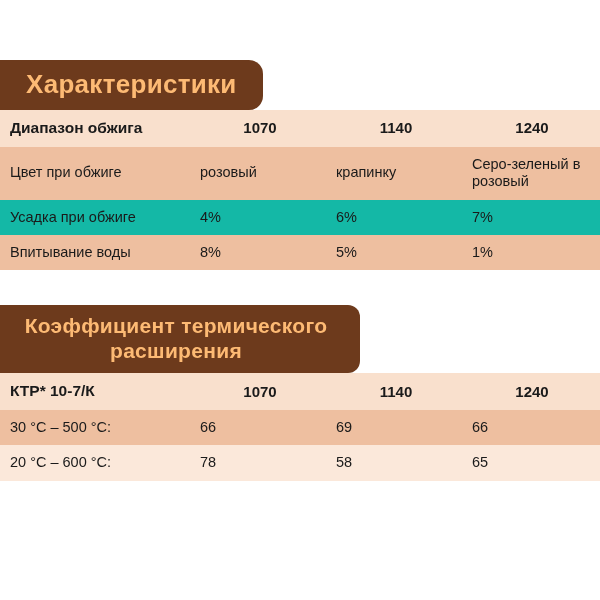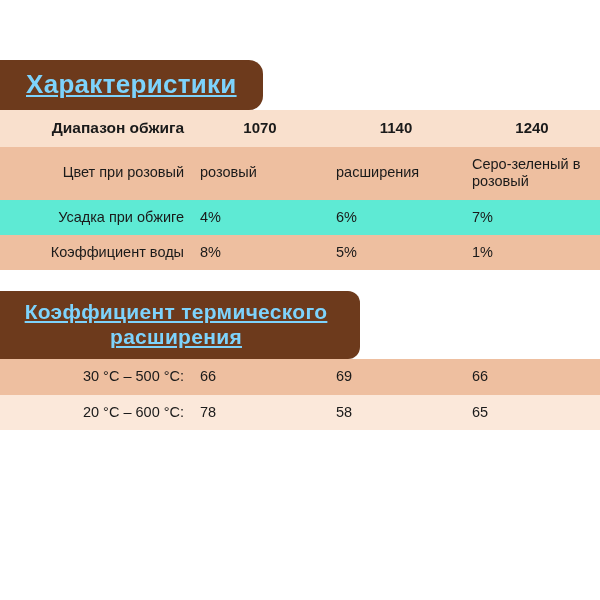--- a/index.html
+++ b/index.html
@@ -22,33 +22,32 @@
   }
 
   
   .section {
     position: absolute;
     left: 0;
     width: 600px;
   }
   .header-pill {
     background: #6d3a1c;
-    color: #7dd3fc;
+    color: #fdba74;
     display: inline-block;
     box-sizing: border-box;
     border-radius: 0 14px 14px 0;
     padding: 9px 26px 11px 26px;
     font-size: 26px;
     font-weight: bold;
     line-height: 1.16;
     letter-spacing: 0.3px;
     text-align: center;
     position: relative;
     z-index: 2;
-    text-decoration: underline;
   }
   .header-pill.small {
     font-size: 21px;
     padding: 8px 22px 10px 14px;
     line-height: 1.2;
     border-radius: 0 12px 12px 0;
     max-width: 360px;
   }
 
   
@@ -58,41 +57,41 @@
     table-layout: fixed;
   }
   table.data td, table.data th {
     padding: 9px 8px;
     font-size: 14.5px;
     color: #1a1a1a;
     vertical-align: middle;
     line-height: 1.2;
   }
   table.data td.label, table.data th.label {
-    text-align: right;
+    text-align: left;
     padding-left: 10px;
   }
   table.data tr.head th {
     font-weight: bold;
     font-size: 15px;
     background: #f9e0cd;
   }
   table.data tr.head th.label {
     font-size: 15.5px;
   }
-  table.data tr.band-a td { background: #5eead4; }
+  table.data tr.band-a td { background: #14b8a6; }
   table.data tr.band-b td { background: #eebfa0; }
   table.data tr.band-c td { background: #fbe8da; margin-top: 8px; }
 
   .col-label { width: 32%; }
   .col-val { width: 22.66%; }
 
   
   #section-characteristics { top: 60px; }
-  #section-cte { top: 291px; }
+  #section-cte { top: 305px; }
 
   .tbl-wrap { margin-top: 0; }
 </style>
 </head>
 <body>
 
 <div class="page">
 
   <div class="section" id="section-characteristics">
     <div class="header-pill">Характеристики</div>
@@ -106,33 +105,33 @@
             <col class="col-val">
         </colgroup>
         <tbody>
           <tr class="head">
             <th class="label">Диапазон обжига</th>
             <th>1070</th>
             <th>1140</th>
             <th>1240</th>
           </tr>
           <tr class="band-b">
-            <td class="label">Цвет при розовый</td>
+            <td class="label">Цвет при обжиге</td>
             <td>розовый</td>
-            <td>расширения</td>
+            <td>крапинку</td>
             <td>Серо-зеленый в розовый</td>
           </tr>
           <tr class="band-a">
             <td class="label">Усадка при обжиге</td>
             <td>4%</td>
             <td>6%</td>
             <td>7%</td>
           </tr>
           <tr class="band-b">
-            <td class="label">Коэффициент воды</td>
+            <td class="label">Впитывание воды</td>
             <td>8%</td>
             <td>5%</td>
             <td>1%</td>
           </tr>
         </tbody>
       </table>
     </div>
   </div>
 
   <div class="section" id="section-cte">
@@ -140,20 +139,26 @@
 
     <div class="tbl-wrap">
       <table class="data">
         <colgroup>
           <col class="col-label">
             <col class="col-val">
             <col class="col-val">
             <col class="col-val">
         </colgroup>
         <tbody>
+          <tr class="head">
+            <th class="label">КТР* 10-7/К</th>
+            <th>1070</th>
+            <th>1140</th>
+            <th>1240</th>
+          </tr>
           <tr class="band-b">
             <td class="label">30 °С – 500 °С:</td>
             <td>66</td>
             <td>69</td>
             <td>66</td>
           </tr>
           <tr class="band-c">
             <td class="label">20 °С – 600 °С:</td>
             <td>78</td>
             <td>58</td>

